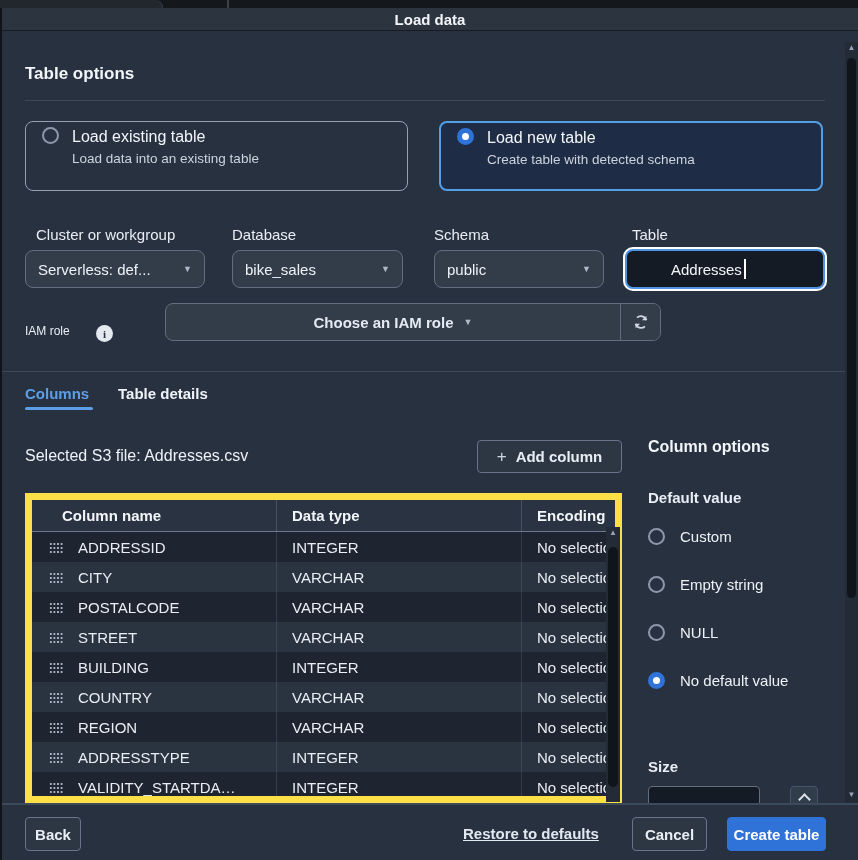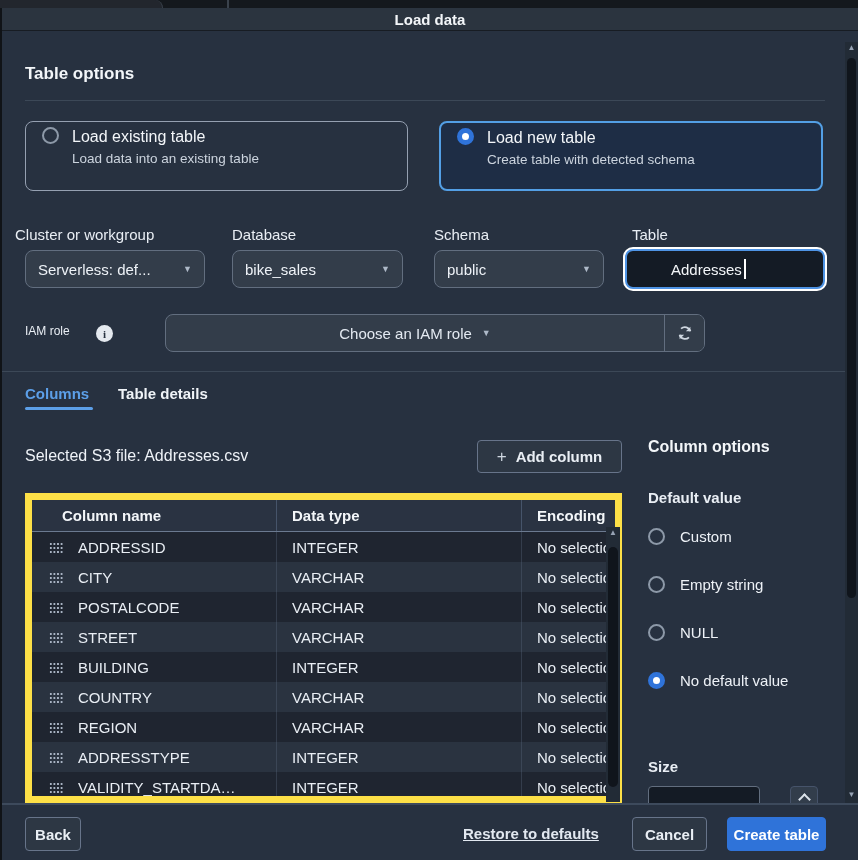--- a/index.html
+++ b/index.html
@@ -148,21 +148,21 @@
   </div>
 
   <div class="abs option-card card-selected" style="left:439px; top:121px; width:384px;">
     <span class="radio-circle checked"></span>
     <span class="card-text">
       <div class="card-title">Load new table</div>
       <div class="card-desc">Create table with detected schema</div>
     </span>
   </div>
 
-  <div class="abs field-label" style="left:15px; top:226px;">Cluster or workgroup</div>
+  <div class="abs field-label" style="left:36px; top:226px;">Cluster or workgroup</div>
   <div class="abs field-label" style="left:232px; top:226px;">Database</div>
   <div class="abs field-label" style="left:434px; top:226px;">Schema</div>
   <div class="abs field-label" style="left:632px; top:226px;">Table</div>
 
   <div class="abs dropdown" style="left:25px; top:250px; width:180px;">
     <span>Serverless: def...</span>
     <span class="chev">▼</span>
   </div>
   <div class="abs dropdown" style="left:232px; top:250px; width:171px;">
     <span>bike_sales</span>
@@ -172,21 +172,21 @@
     <span>public</span>
     <span class="chev">▼</span>
   </div>
   <div class="abs text-input" style="left:625px; top:249px; width:200px;padding-left:44px;">
     <span>Addresses</span>
     <span class="caret"></span>
   </div>
 
   <div class="abs field-label" style="left:25px; top:324px; font-size:12px;">IAM role</div>
   <div class="abs info-badge" style="left:96px; top:325px;">i</div>
-  <div class="abs iam-control" style="left:165px; top:314px; width:540px;">
+  <div class="abs iam-control" style="left:165px; top:303px; width:496px;font-weight:bold;">
     <div class="iam-main">
       <span>Choose an IAM role</span>
       <span class="chev">▼</span>
     </div>
     <div class="iam-refresh">
       <svg width="18" height="18" viewBox="0 0 16 16">
         <path d="M3.2 9.5a5 5 0 0 0 8.3 2.3" fill="none" stroke="#cfd7e0" stroke-width="1.6"></path>
         <path d="M12.8 6.5a5 5 0 0 0-8.3-2.3" fill="none" stroke="#cfd7e0" stroke-width="1.6"></path>
         <path d="M12.8 2.5v4h-4z" fill="#cfd7e0"></path>
         <path d="M3.2 13.5v-4h4z" fill="#cfd7e0"></path>

